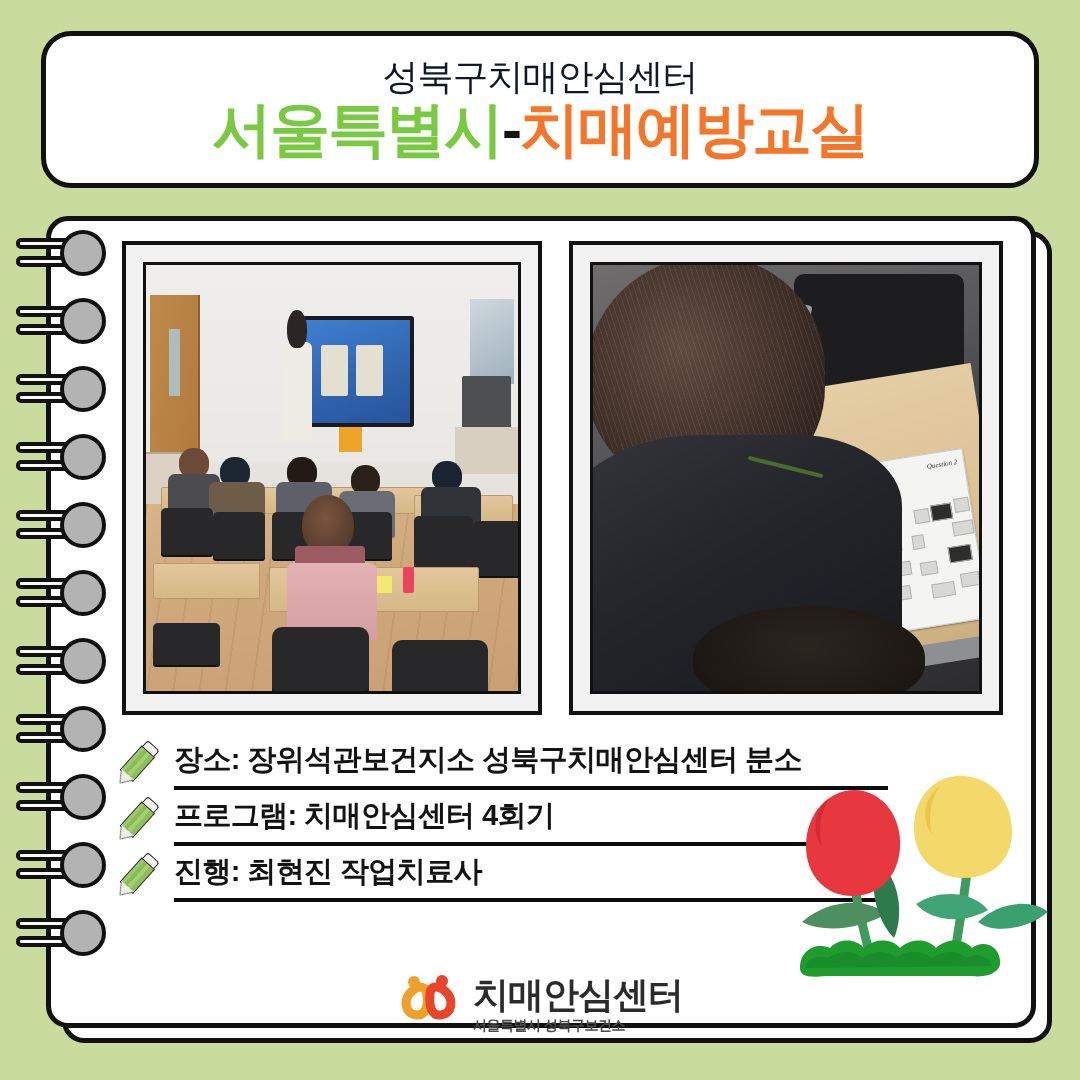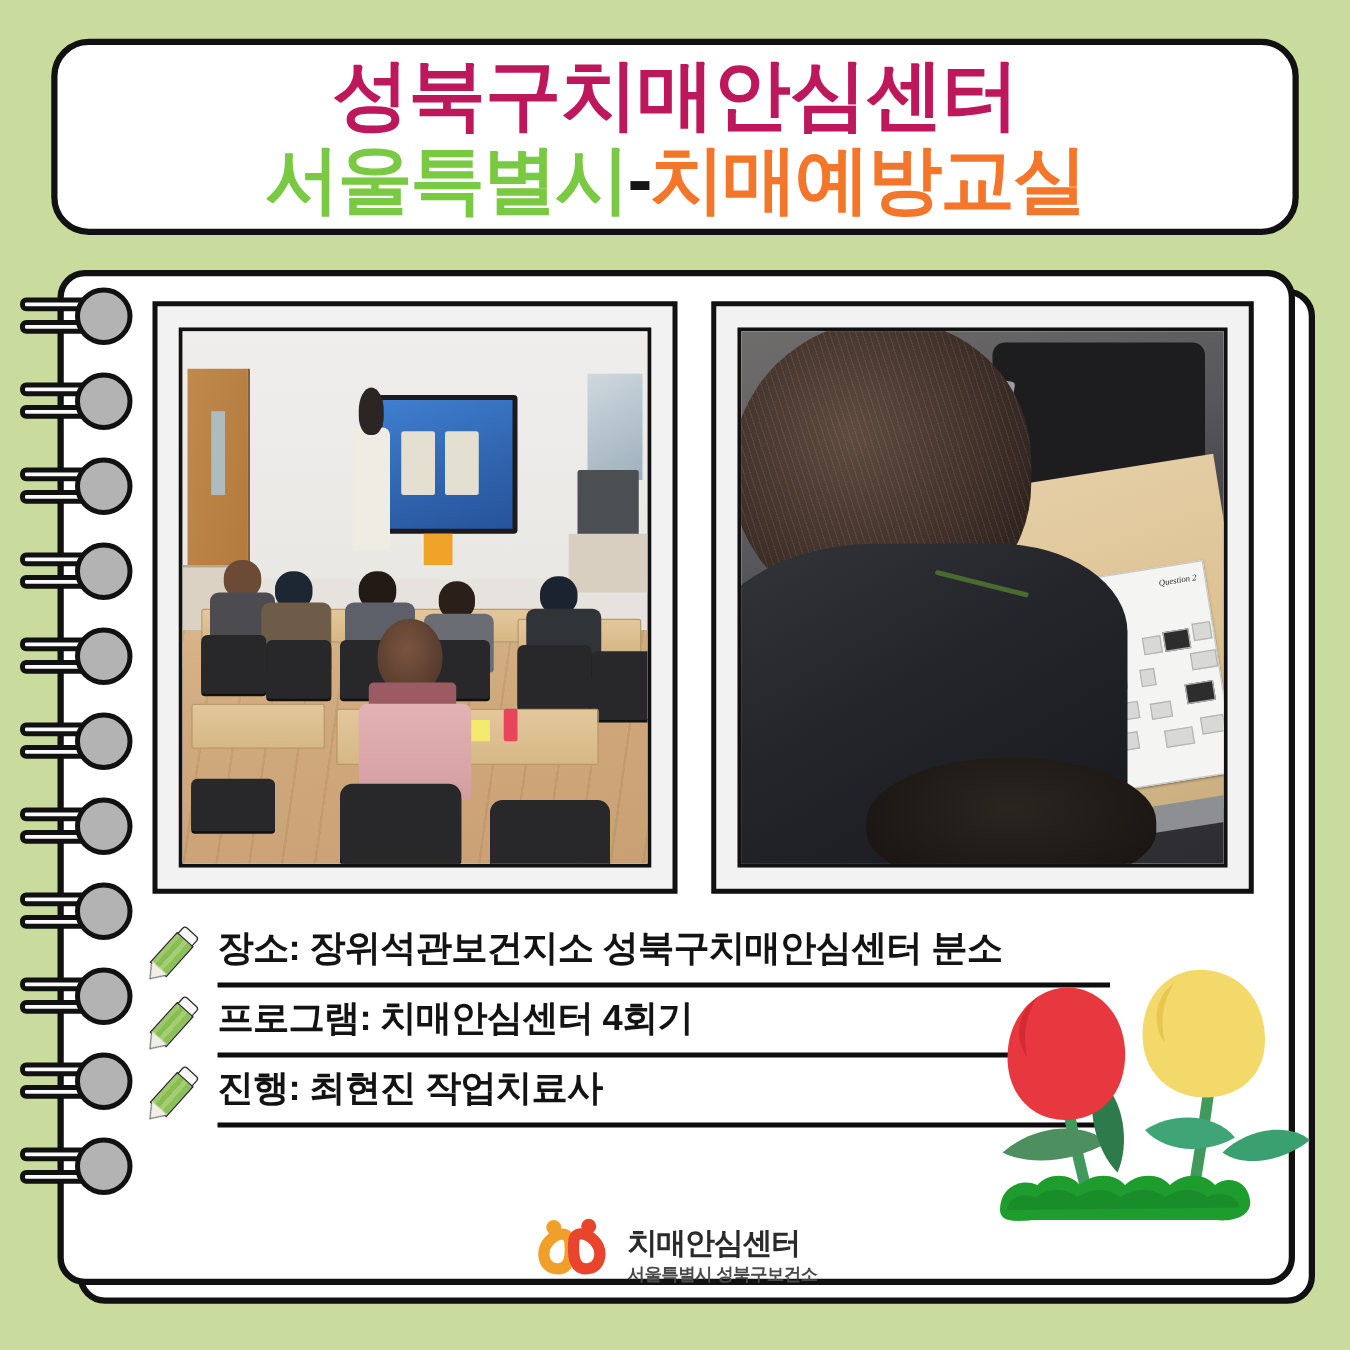--- a/index.html
+++ b/index.html
@@ -13,21 +13,21 @@
   #poster{position:relative;width:1080px;height:1080px;}
 
   
   .title-card{
     position:absolute;left:41px;top:31px;width:998px;height:157px;
     background:#ffffff;border:5px solid #111111;border-radius:30px;
     box-sizing:border-box;
     display:flex;flex-direction:column;align-items:center;justify-content:center;
   }
   .title-line1{
-    font-size:62px;font-weight:bold;color:#be185d;letter-spacing:-1px;
+    font-size:36px;font-weight:normal;color:#0f172a;letter-spacing:-1px;
     line-height:1.02;white-space:nowrap;
   }
   .title-line2{
     font-size:60px;font-weight:bold;letter-spacing:-2px;
     line-height:1.02;white-space:nowrap;margin-top:4px;
   }
   .t-green{color:#7ac943;}
   .t-dash{color:#151515;}
   .t-orange{color:#f4762a;}
 
@@ -164,21 +164,21 @@
   .rule{position:absolute;left:46px;bottom:0;width:714px;height:4px;background:#0d0d0d;}
 
   
   .tulips{position:absolute;left:782px;top:772px;width:272px;height:212px;}
 
   
   .logo{position:absolute;left:0;right:0;top:962px;height:70px;
     display:flex;align-items:center;justify-content:center;gap:12px;}
   .logo-mark{width:64px;height:46px;}
   .logo-txt{display:flex;flex-direction:column;line-height:1;}
-  .logo-main{font-size:24px;font-weight:bold;color:#2b2b2b;letter-spacing:-1px;margin-top:14px;}
+  .logo-main{font-size:36px;font-weight:bold;color:#2b2b2b;letter-spacing:-1px;margin-top:14px;}
   .logo-sub{font-size:14px;font-weight:bold;color:#4a4a4a;letter-spacing:-0.5px;margin-top:5px;}
 </style>
 </head>
 <body>
 
 <div id="poster">
 
   <div class="title-card">
     <div class="title-line1">성북구치매안심센터</div>
     <div class="title-line2">

